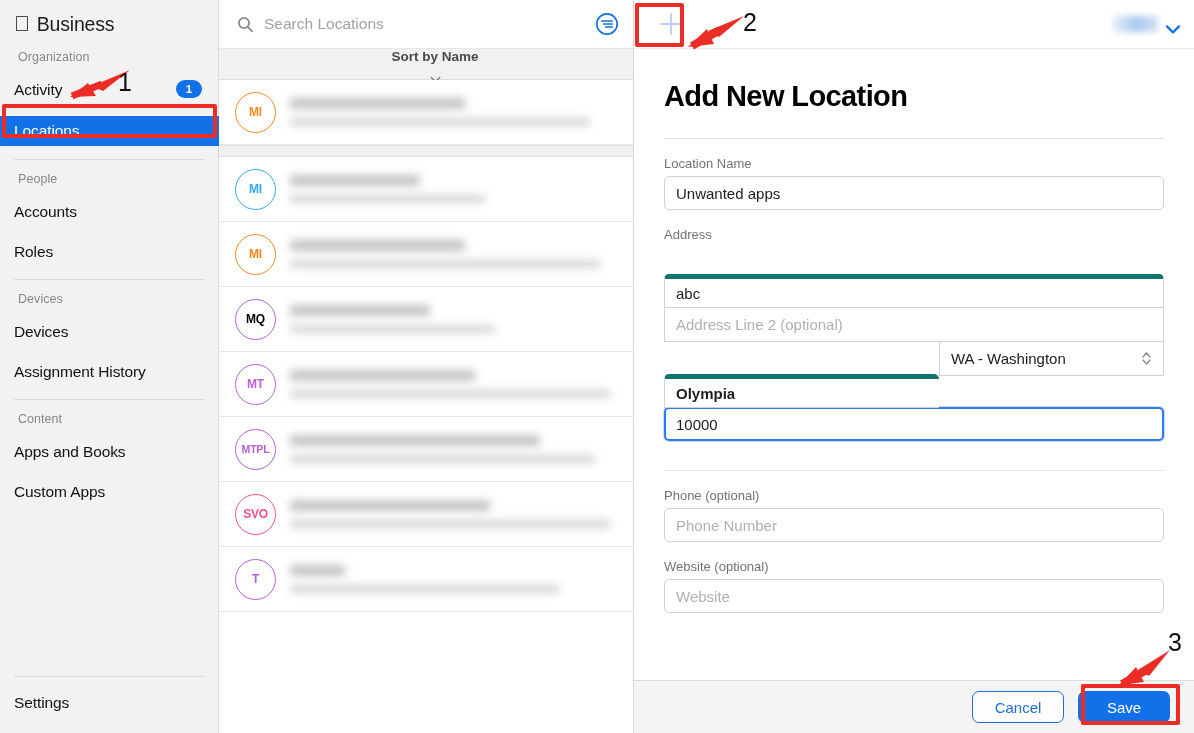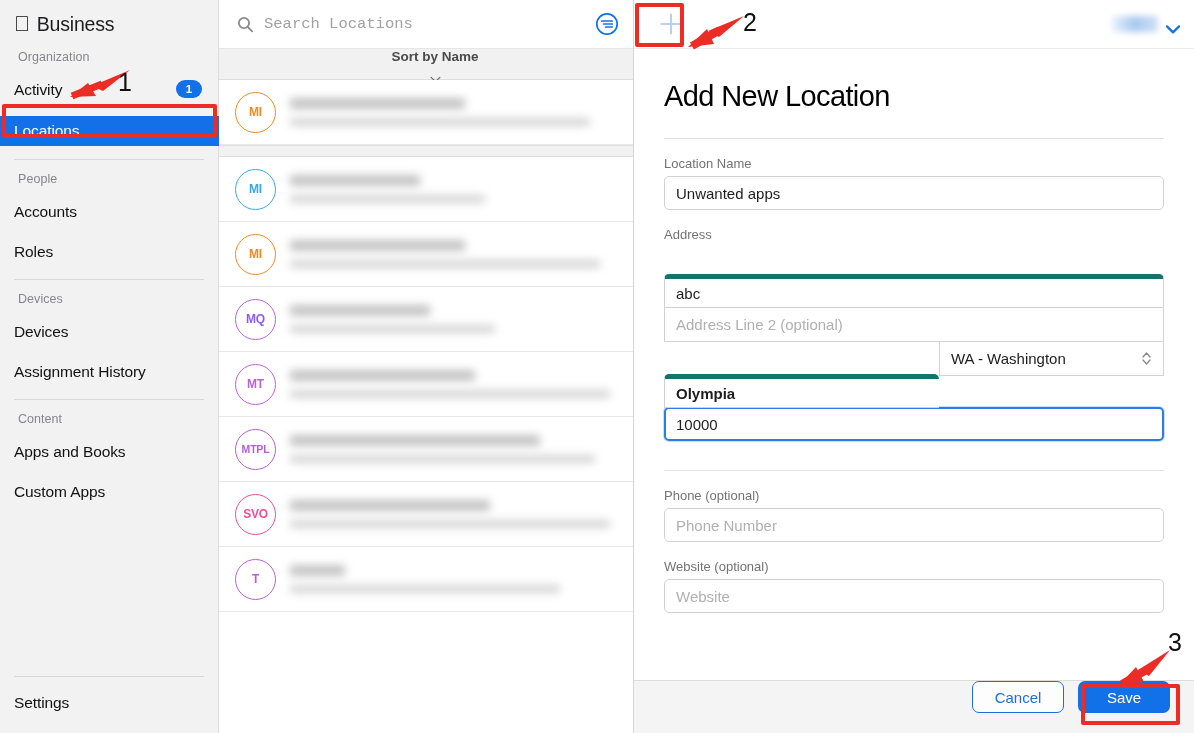--- a/index.html
+++ b/index.html
@@ -72,21 +72,21 @@
   .searchbar {
     height: 49px; display: flex; align-items: center;
     padding: 0 14px 0 18px; gap: 10px;
     background: #fff;
     border-bottom: 1px solid #e6e6e6;
   }
   .search-icon { width: 17px; height: 17px; flex: 0 0 17px; color:#8a8a8e; }
   .search-input {
     border: none; outline: none; flex: 1;
     font-size: 15.5px; color: #1d1d1f;
-    font-family: Liberation Mono, monospace;
+    font-family: Liberation Sans, sans-serif;
     background: transparent;
   }
   .search-input::placeholder { color: #a1a1a6; }
   .filter-icon { width: 24px; height: 24px; flex: 0 0 24px; cursor: pointer; }
 
   .sortbar {
     height: 31px; background: #f1f1f1;
     border-bottom: 1px solid #dddddd;
     display: flex; align-items: center;
     padding-left: 18px; gap: 5px; flex-direction: column;
@@ -135,21 +135,21 @@
     width: 46px; height: 16px; border-radius: 3px;
     background: linear-gradient(90deg,#e9f1fc,#a9c8ef,#cfe0f7);
     filter: blur(3px);
   }
   .chev-blue { width: 14px; height: 9px; }
 
   .detail-body {
     flex: 1; padding: 0 30px; overflow: hidden;
   }
   .panel-title {
-    font-size: 29px; font-weight: 400; color: #000;
+    font-size: 29px; font-weight: 700; color: #000;
     letter-spacing: -0.6px; margin: 31px 0 0 0;
   }
   .hr { height: 1px; background: #e0e0e0; margin: 25px 0 0 0; }
   .field-label {
     font-size: 13px; color: #737373; margin: 17px 0 5px 0;
     font-weight: 400;
   }
   .inp {
     width: 100%; height: 34px;
     border: 1px solid #d2d2d2; border-radius: 5px;
@@ -171,21 +171,21 @@
   .row2 .inp:last-child { flex: 1 1 45%; justify-content: space-between; }
   .zip-wrap { margin-top: -1px; }
   .zip-wrap .inp { border-radius: 0 0 5px 5px; }
   .zip-wrap .inp.focus { border-radius: 5px; }
   .stepper { width: 11px; height: 17px; flex: 0 0 11px; }
   .sec-hr { height: 1px; background: #e3e3e3; margin: 29px 0 0 0; }
 
   .detail-footer {
     height: 53px; background: #f4f4f4;
     border-top: 1px solid #dcdcdc;
-    display: flex; justify-content: flex-end;
+    display: flex; align-items: center; justify-content: flex-end;
     gap: 14px; padding-right: 24px;
   }
   .btn {
     height: 32px; border-radius: 7px; font-size: 15px;
     display: flex; align-items: center; justify-content: center;
     cursor: pointer; font-family: "Liberation Sans", sans-serif;
   }
   .btn-cancel {
     width: 92px; border: 1.6px solid #1d6fd4; color: #1d6fd4;
     background: #fdfdfd;
@@ -316,21 +316,21 @@
           </div>
         </div>
         <div class="locrow">
           <div class="avatar" style="border-color: rgb(240, 138, 36); color: rgb(240, 138, 36);">MI</div>
           <div class="rowtext">
             <div class="blurline blur-title" style="width: 175px;"></div>
             <div class="blurline blur-sub" style="width: 310px; opacity: 0.6;"></div>
           </div>
         </div>
         <div class="locrow">
-          <div class="avatar" style="border-color: rgb(178, 101, 216); color: #8b5cf6;">MQ</div>
+          <div class="avatar" style="border-color: rgb(178, 101, 216); color: #000000;">MQ</div>
           <div class="rowtext">
             <div class="blurline blur-title" style="width: 140px;"></div>
             <div class="blurline blur-sub" style="width: 205px; opacity: 0.6;"></div>
           </div>
         </div>
         <div class="locrow">
           <div class="avatar" style="border-color: rgb(187, 99, 214); color: rgb(187, 99, 214);">MT</div>
           <div class="rowtext">
             <div class="blurline blur-title" style="width: 185px;"></div>
             <div class="blurline blur-sub" style="width: 320px; opacity: 0.6;"></div>

